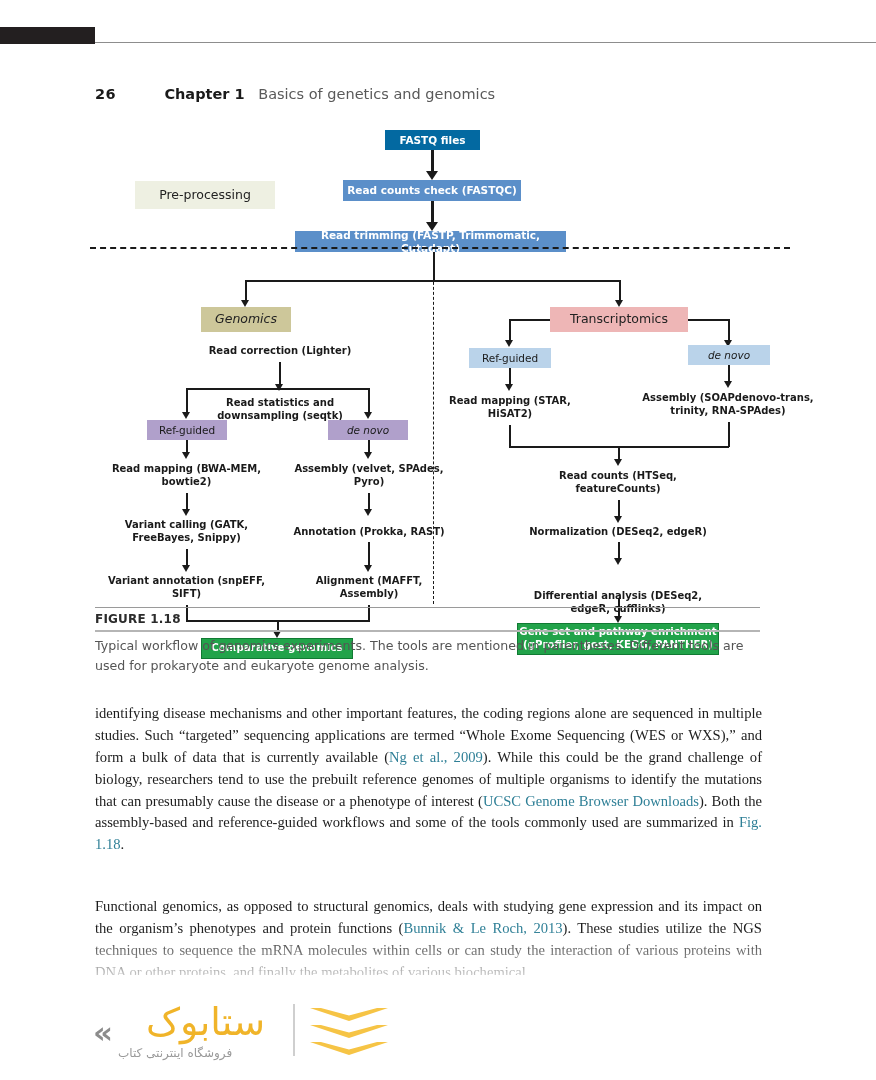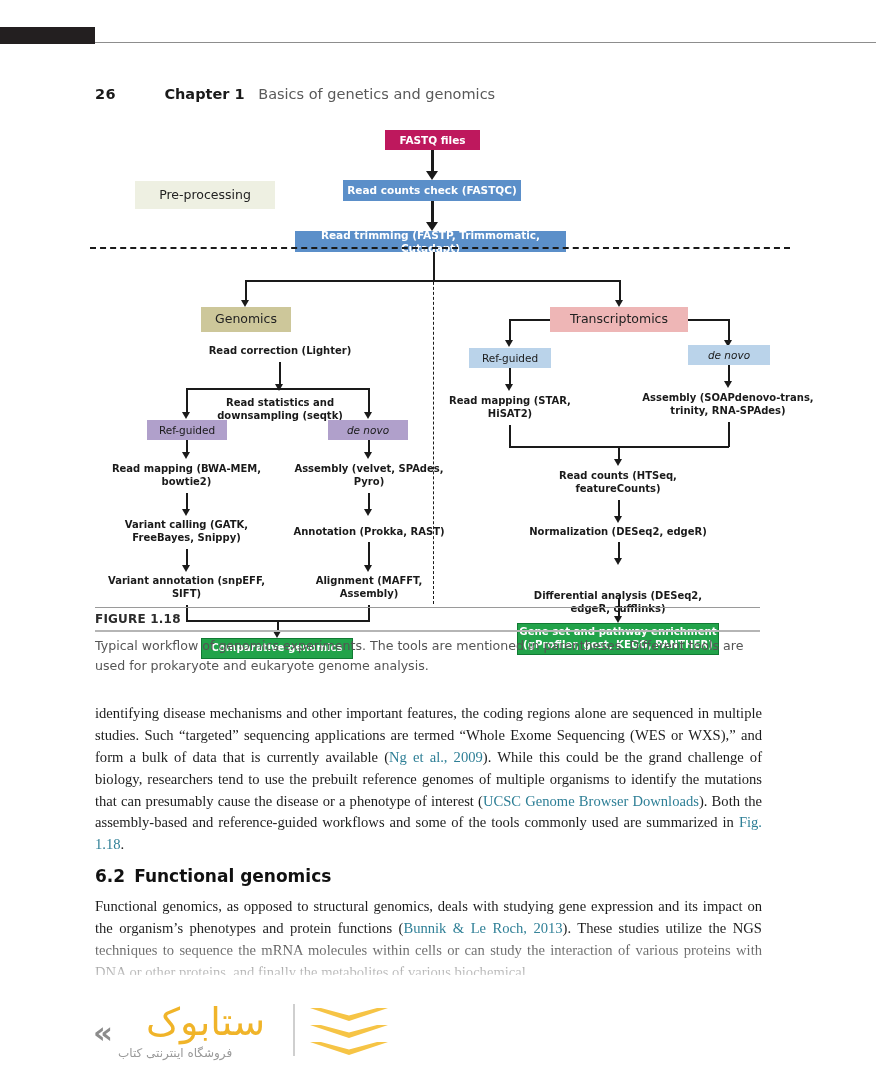--- a/index.html
+++ b/index.html
@@ -18,27 +18,27 @@
   .head-pg{font-weight:bold;color:#1a1a1a;letter-spacing:.3px;}
   .head-ch{font-weight:bold;color:#1a1a1a;margin-left:44px;}
   .head-ttl{color:#595959;margin-left:9px;}
 
   
   .fig{position:absolute;left:90px;top:110px;width:700px;height:500px;}
   .node{position:absolute;box-sizing:border-box;display:flex;align-items:center;
     justify-content:center;text-align:center;line-height:1.15;}
   .b-box{color:#ffffff;font-weight:bold;font-size:10.5px;
     font-family:"DejaVu Sans",sans-serif;}
-  .b-dark{background:#be185d;}
+  .b-dark{background:#0369a1;}
   .b-mid{background:#5b8fc9;}
   .plain{font-size:10px;color:#1a1a1a;font-family:"DejaVu Sans",sans-serif;
     font-weight:bold;line-height:1.3;}
   .tag{font-size:12.5px;font-family:"DejaVu Sans",sans-serif;color:#222;}
   .tag-pre{background:#eef0e2;text-align:center;}
-  .tag-gen{background:#cdc79a;}
+  .tag-gen{background:#cdc79a;font-style:italic;}
   .tag-tra{background:#eeb6b6;}
   .sm-box{font-size:10.5px;font-family:"DejaVu Sans",sans-serif;color:#1a1a1a;}
   .sm-blue{background:#bad3ea;}
   .sm-purple{background:#b0a0cb;}
   .italic{font-style:italic;}
   .green{background:#22a34a;border:1.5px solid #117a33;color:#ffffff;font-weight:bold;
     font-size:10.2px;font-family:"DejaVu Sans",sans-serif;line-height:1.25;}
 
   .ln{position:absolute;background:#1a1a1a;}
   .vline{width:1.6px;}
@@ -214,21 +214,20 @@
     <div class="node green" style="left:427px;top:513px;width:202px;height:32px;">Gene set and pathway enrichment (gProfiler, gost, KEGG, PANTHER)</div>
   </div>
 
   <div class="cap-rule" style="top:607px;"></div>
   <div class="cap-lbl">FIGURE 1.18</div>
   <div class="cap-rule" style="top:630px;height:2px;background:#b5b5b5;"></div>
   <div class="cap-txt">Typical workflow of genomics experiments. The tools are mentioned in parentheses. Different tools are used for prokaryote and eukaryote genome analysis.</div>
 
   <div class="body-p" style="top:703px;"><span>identifying disease mechanisms and other important features, the coding regions alone are sequenced in multiple studies. Such “targeted” sequencing applications are termed “Whole Exome Sequencing (WES or WXS),” and form a bulk of data that is currently available (</span><span class="lnk">Ng et al., 2009</span><span>). While this could be the grand challenge of biology, researchers tend to use the prebuilt reference genomes of multiple organisms to identify the mutations that can presumably cause the disease or a phenotype of interest (</span><span class="lnk">UCSC Genome Browser Downloads</span><span>). Both the assembly-based and reference-guided workflows and some of the tools commonly used are summarized in </span><span class="lnk">Fig. 1.18</span><span>.</span></div>
 
-  <div class="h2" style="top:866px;"><span class="num">6.2</span><span>Functional genomics</span></div>
 
   <div class="body-p" style="top:896px;"><span>Functional genomics, as opposed to structural genomics, deals with studying gene expression and its impact on the organism’s phenotypes and protein functions (</span><span class="lnk">Bunnik &amp; Le Roch, 2013</span><span>). These studies utilize the NGS techniques to sequence the mRNA molecules within cells or can study the interaction of various proteins with DNA or other proteins, and finally the metabolites of various biochemical</span></div>
 
   <div class="fade"></div>
   <div class="band">
     <div class="logo-wrap" style="top:25px;">
       <span class="logo-chev">«</span>
       <span class="logo-word">ستابوک</span>
       <span class="logo-sub">فروشگاه اینترنتی کتاب</span>
       <span class="logo-div"></span>

